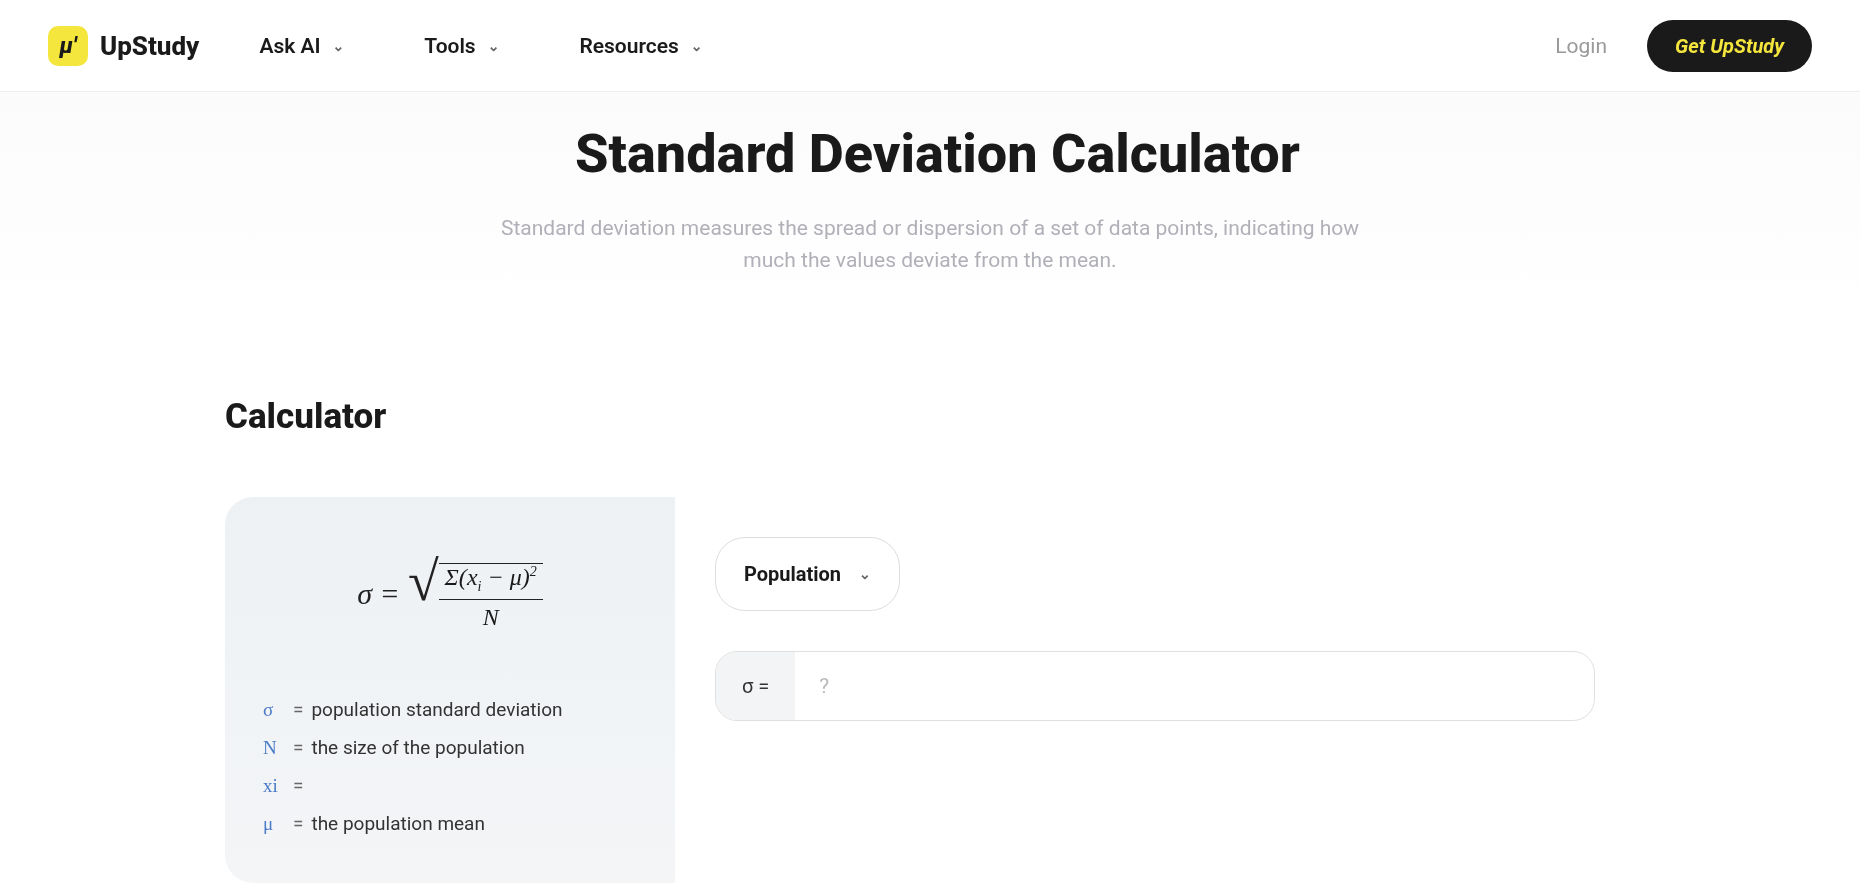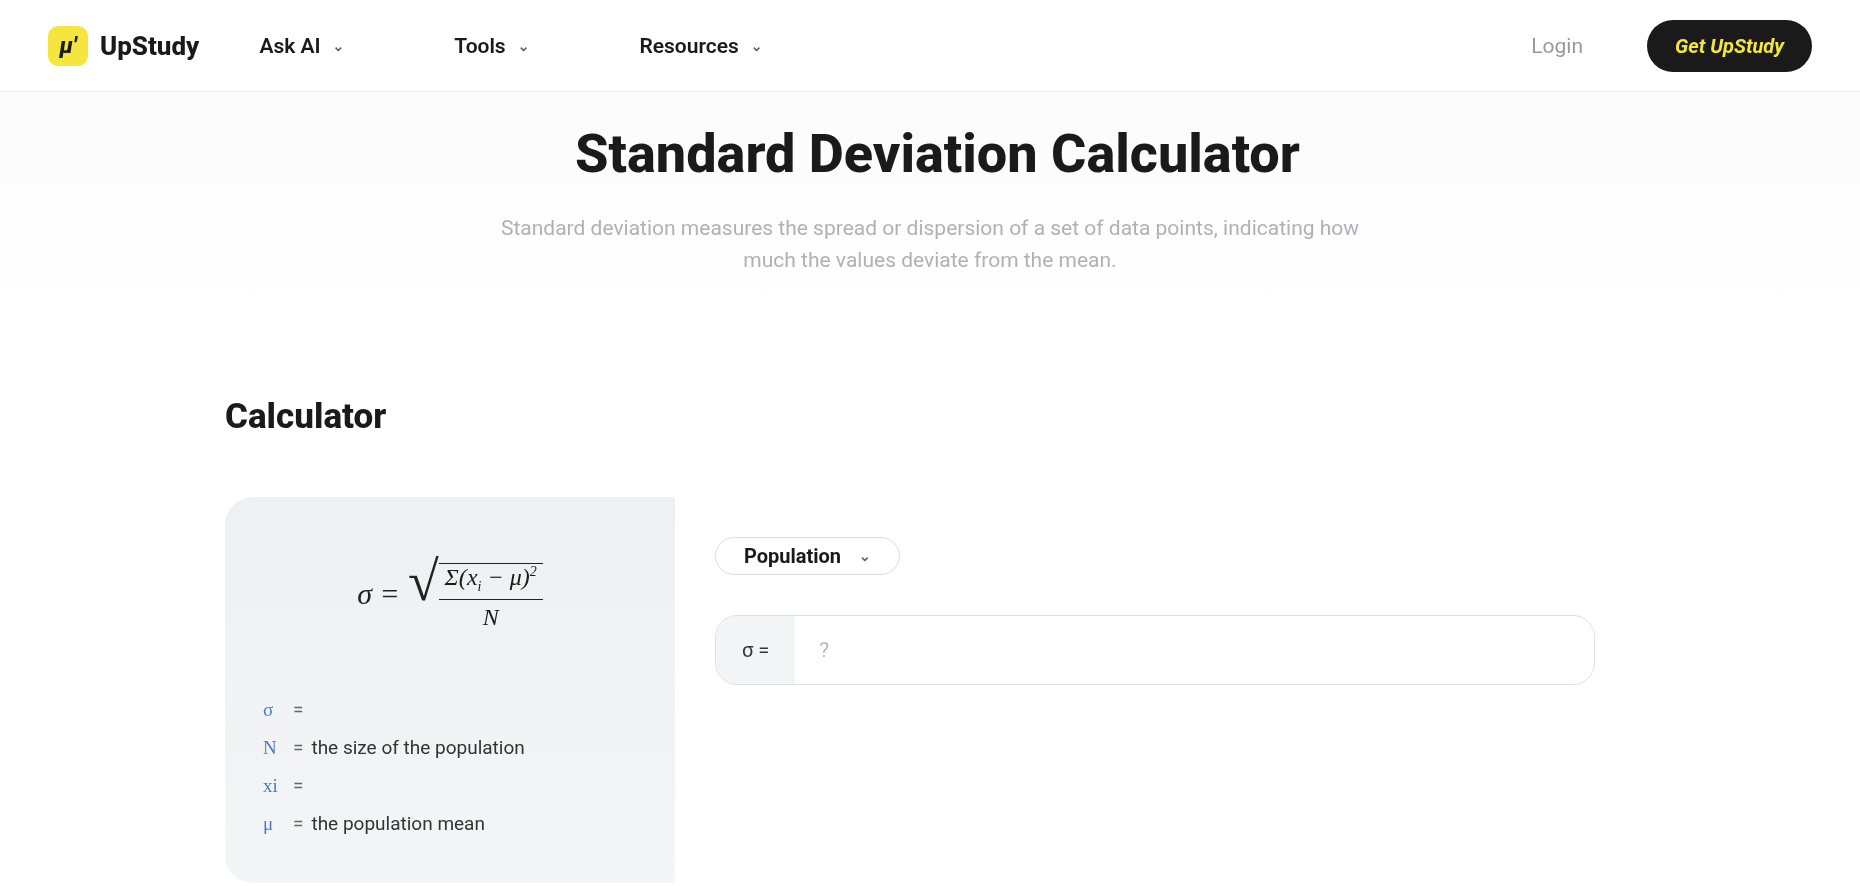--- a/index.html
+++ b/index.html
@@ -3,24 +3,24 @@
 <meta charset="utf-8">
 <style>
   * { margin: 0; padding: 0; box-sizing: border-box; }
   body { font-family: -apple-system, BlinkMacSystemFont, 'Segoe UI', Roboto, sans-serif; background: #fff; color: #1a1a1a; width: 1860px; }
   
   
   .header { display: flex; align-items: center; padding: 0 48px; height: 92px; border-bottom: 1px solid #eee; }
   .logo-wrap { display: flex; align-items: center; gap: 12px; margin-right: 60px; }
   .logo-icon { width: 40px; height: 40px; background: #f5e63d; border-radius: 10px; display: flex; align-items: center; justify-content: center; font-weight: 900; font-size: 22px; font-style: italic; color: #1a1a1a; }
   .logo-text { font-size: 26px; font-weight: 800; color: #1a1a1a; }
-  .nav { display: flex; gap: 110px; }
+  .nav { display: flex; gap: 80px; }
   .nav-item { display: flex; align-items: center; gap: 12px; font-size: 21px; font-weight: 600; color: #1a1a1a; cursor: pointer; }
   .chevron { font-size: 14px; color: #666; }
-  .header-right { margin-left: auto; display: flex; align-items: center; gap: 64px; }
+  .header-right { margin-left: auto; display: flex; align-items: center; gap: 40px; }
   .login-link { font-size: 21px; color: #999; cursor: pointer; }
   .get-started { background: #1a1a1a; color: #f5e63d; font-style: italic; font-weight: 700; font-size: 20px; padding: 14px 28px; border-radius: 28px; cursor: pointer; }
   
   
   .hero-bg { background: linear-gradient(180deg, #fbfbfb 0%, #ffffff 100%); padding-bottom: 40px; }
   .hero { text-align: center; padding-top: 30px; }
   .hero-title { font-size: 54px; font-weight: 800; color: #1a1a1a; padding-left: 15px; }
   .hero-sub { font-size: 21px; color: #b0b0b8; max-width: 900px; margin: 28px auto 0; line-height: 1.5; }
   
   
@@ -40,21 +40,21 @@
   .sup { font-size: 14px; vertical-align: super; }
   .sub { font-size: 14px; vertical-align: sub; }
   
   .legend { font-size: 19px; line-height: 2; }
   .legend-row { display: flex; align-items: baseline; gap: 8px; }
   .legend-sym { color: #4a7bc8; font-family: Georgia, serif; min-width: 22px; }
   .legend-eq { color: #666; }
   .legend-txt { color: #333; }
   
   .calc-right { flex: 1; padding: 40px 40px 0 40px; }
-  .pop-select { display: inline-flex; align-items: center; gap: 18px; border: 1px solid #ddd; border-radius: 30px; padding: 6px 28px; font-size: 20px; font-weight: 700; cursor: pointer; margin-bottom: 40px; }
+  .pop-select { display: inline-flex; align-items: center; gap: 18px; border: 1px solid #ddd; border-radius: 30px; padding: 24px 28px; font-size: 20px; font-weight: 700; cursor: pointer; margin-bottom: 40px; }
   .input-box { width: 100%; border: 1px solid #e0e0e0; border-radius: 22px; padding: 28px 24px; font-size: 21px; color: #bbb; height: 140px; margin-bottom: 36px; }
   .result-row { display: flex; align-items: stretch; border: 1px solid #e0e0e0; border-radius: 22px; overflow: hidden; height: 70px; }
   .result-label { background: #f3f4f6; padding: 0 26px; font-size: 20px; color: #333; display: flex; align-items: center; }
   .result-val { padding: 0 24px; font-size: 21px; color: #bbb; display: flex; align-items: center; }
 </style>
 </head>
 <body>
 
 <div class="header">
   <div class="logo-wrap">
@@ -105,20 +105,21 @@
               </span>
               <span class="frac-bot">N</span>
             </span>
           </span>
         </div>
       </div>
       <div class="legend">
         <div class="legend-row">
           <span class="legend-sym">σ</span>
           <span class="legend-eq">=</span>
+          <span class="legend-txt">population standard deviation</span>
         </div>
         <div class="legend-row">
           <span class="legend-sym">N</span>
           <span class="legend-eq">=</span>
           <span class="legend-txt">the size of the population</span>
         </div>
         <div class="legend-row">
           <span class="legend-sym">xi</span>
           <span class="legend-eq">=</span>
         </div>

